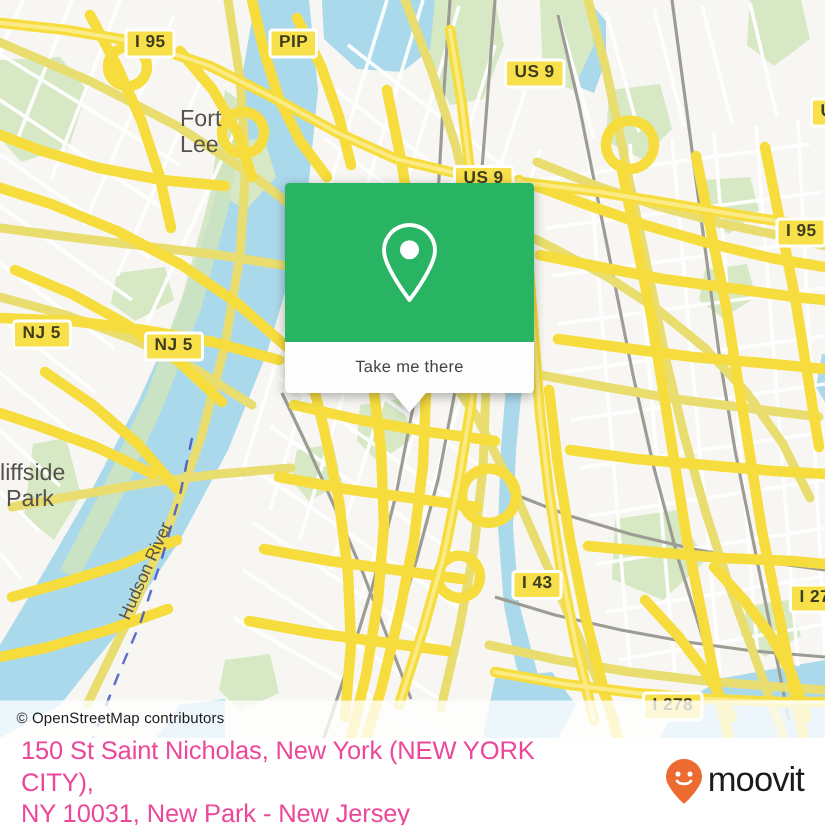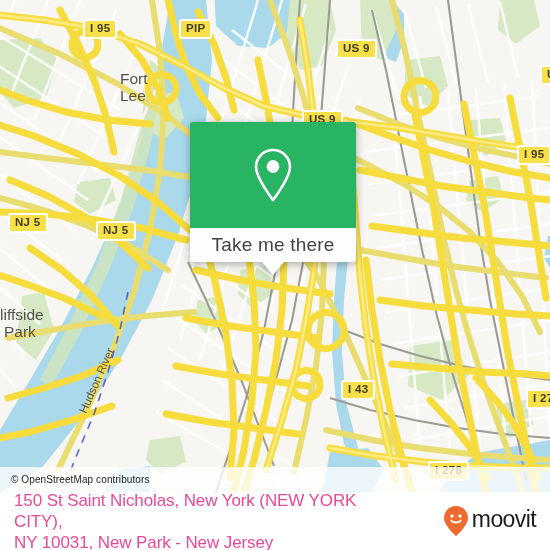--- a/index.html
+++ b/index.html
@@ -71,21 +71,21 @@
   }
   .popup-bottom {
     height: 34px;
     background: #fdfdfd;
     border-radius: 0 0 3px 3px;
     display: flex;
     align-items: center;
     justify-content: center;
   }
   .popup-label {
-    font-size: 19px;
+    font-size: 11px;
     color: #444444;
     letter-spacing: 0.2px;
   }
   .popup-tail {
     position: absolute;
     left: 50%;
     top: 140px;
     margin-left: -11px;
     width: 0;
     height: 0;

